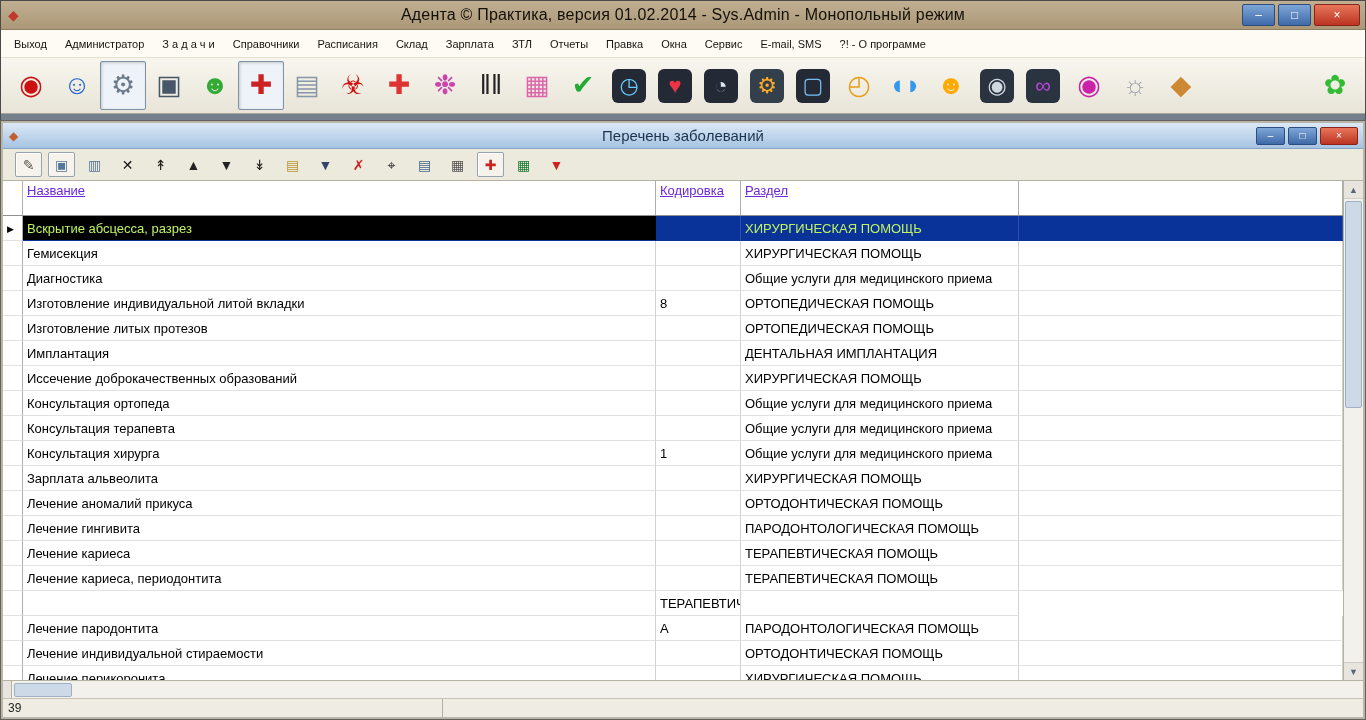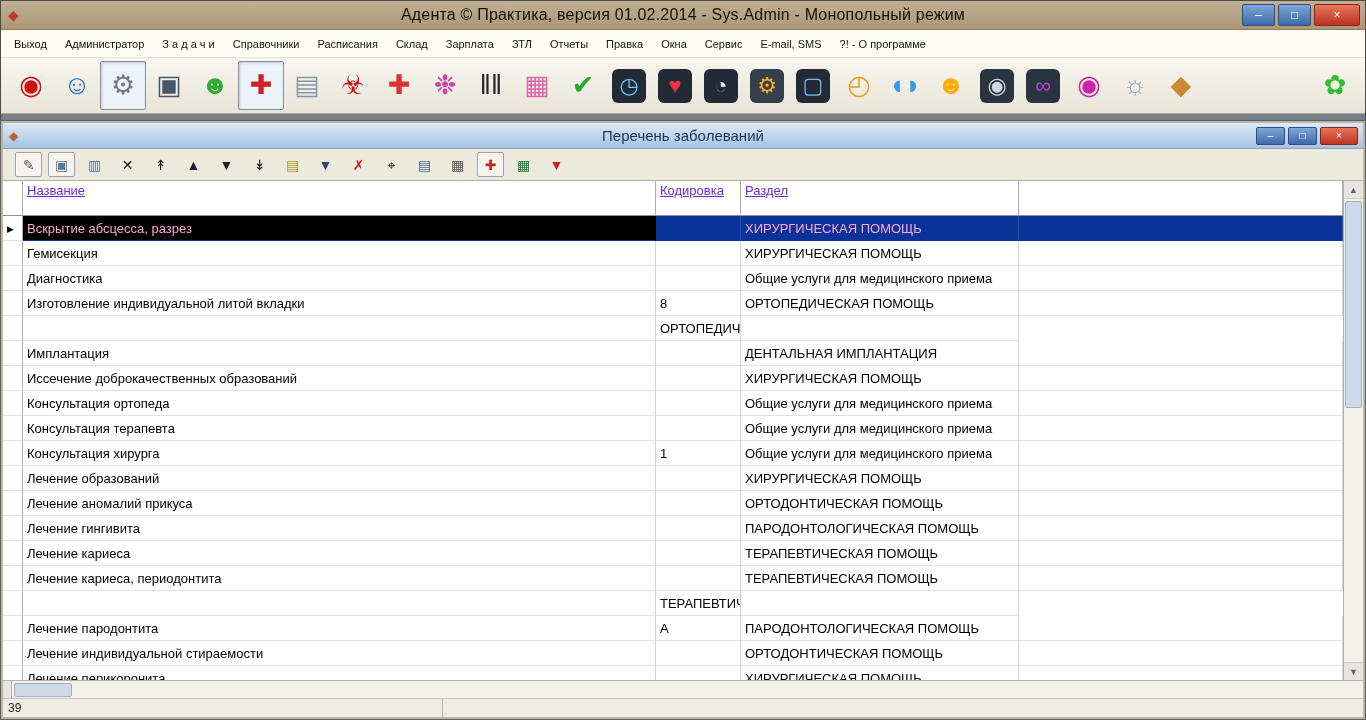--- a/index.html
+++ b/index.html
@@ -102,21 +102,21 @@
   }
   .hcell.hgutter{text-decoration:none;}
   .rows{flex:1;min-height:0;overflow:hidden;}
   .row{display:grid;grid-template-columns:20px 633px 85px 278px 1fr;height:25px;}
   .cell{
     border-right:1px solid #d2d2d2;border-bottom:1px solid #e2e2e2;
     font-size:13px;color:#000;display:flex;align-items:center;
     padding:0 4px;white-space:nowrap;overflow:hidden;
   }
   .cell.gutter{border-right:1px solid #aeaeae;position:relative;}
-  .row.selected .cell:not(.gutter){background:#0a3399;color:#f9a8d4;border-bottom-color:#0a3399;border-right-color:#2a4fae;}
+  .row.selected .cell:not(.gutter){background:#0a3399;color:#bef264;border-bottom-color:#0a3399;border-right-color:#2a4fae;}
   .row.selected .cell.name{background:#000;border-right-color:#000;}
   .row.selected .cell.gutter::after{
     content:"▶";font-size:9px;color:#000;position:absolute;left:4px;top:8px;
   }
   
   .vscrollbar{width:19px;flex:0 0 19px;background:#f2f1ec;border-left:1px solid #b5b2a4;display:flex;flex-direction:column;align-items:center;}
   .varrow{height:17px;width:100%;display:flex;align-items:center;justify-content:center;font-size:9px;color:#55657a;background:#e7e5de;border-bottom:1px solid #cfcdc5;}
   .varrow.down{margin-top:auto;border-top:1px solid #cfcdc5;border-bottom:none;}
   .vthumb{width:15px;height:205px;background:#cdd9e6;border:1px solid #9fb0c4;border-radius:2px;margin-top:2px;}
   .hscrollbar{height:17px;flex:0 0 17px;background:#f2f1ec;border-top:1px solid #b5b2a4;display:flex;align-items:center;}
@@ -348,20 +348,21 @@
               </div>
               <div class="row">
                 <div class="cell gutter"></div>
                 <div class="cell name">Изготовление индивидуальной литой вкладки</div>
                 <div class="cell code">8</div>
                 <div class="cell section">ОРТОПЕДИЧЕСКАЯ ПОМОЩЬ</div>
                 <div class="cell filler"></div>
               </div>
               <div class="row">
                 <div class="cell gutter"></div>
+                <div class="cell name">Изготовление литых протезов</div>
                 <div class="cell code"></div>
                 <div class="cell section">ОРТОПЕДИЧЕСКАЯ ПОМОЩЬ</div>
                 <div class="cell filler"></div>
               </div>
               <div class="row">
                 <div class="cell gutter"></div>
                 <div class="cell name">Имплантация</div>
                 <div class="cell code"></div>
                 <div class="cell section">ДЕНТАЛЬНАЯ  ИМПЛАНТАЦИЯ</div>
                 <div class="cell filler"></div>
@@ -389,21 +390,21 @@
               </div>
               <div class="row">
                 <div class="cell gutter"></div>
                 <div class="cell name">Консультация хирурга</div>
                 <div class="cell code">1</div>
                 <div class="cell section">Общие услуги для медицинского приема</div>
                 <div class="cell filler"></div>
               </div>
               <div class="row">
                 <div class="cell gutter"></div>
-                <div class="cell name">Лечение образований</div>
+                <div class="cell name">Зарплата альвеолита</div>
                 <div class="cell code"></div>
                 <div class="cell section">ХИРУРГИЧЕСКАЯ ПОМОЩЬ</div>
                 <div class="cell filler"></div>
               </div>
               <div class="row">
                 <div class="cell gutter"></div>
                 <div class="cell name">Лечение аномалий прикуса</div>
                 <div class="cell code"></div>
                 <div class="cell section">ОРТОДОНТИЧЕСКАЯ ПОМОЩЬ</div>
                 <div class="cell filler"></div>

